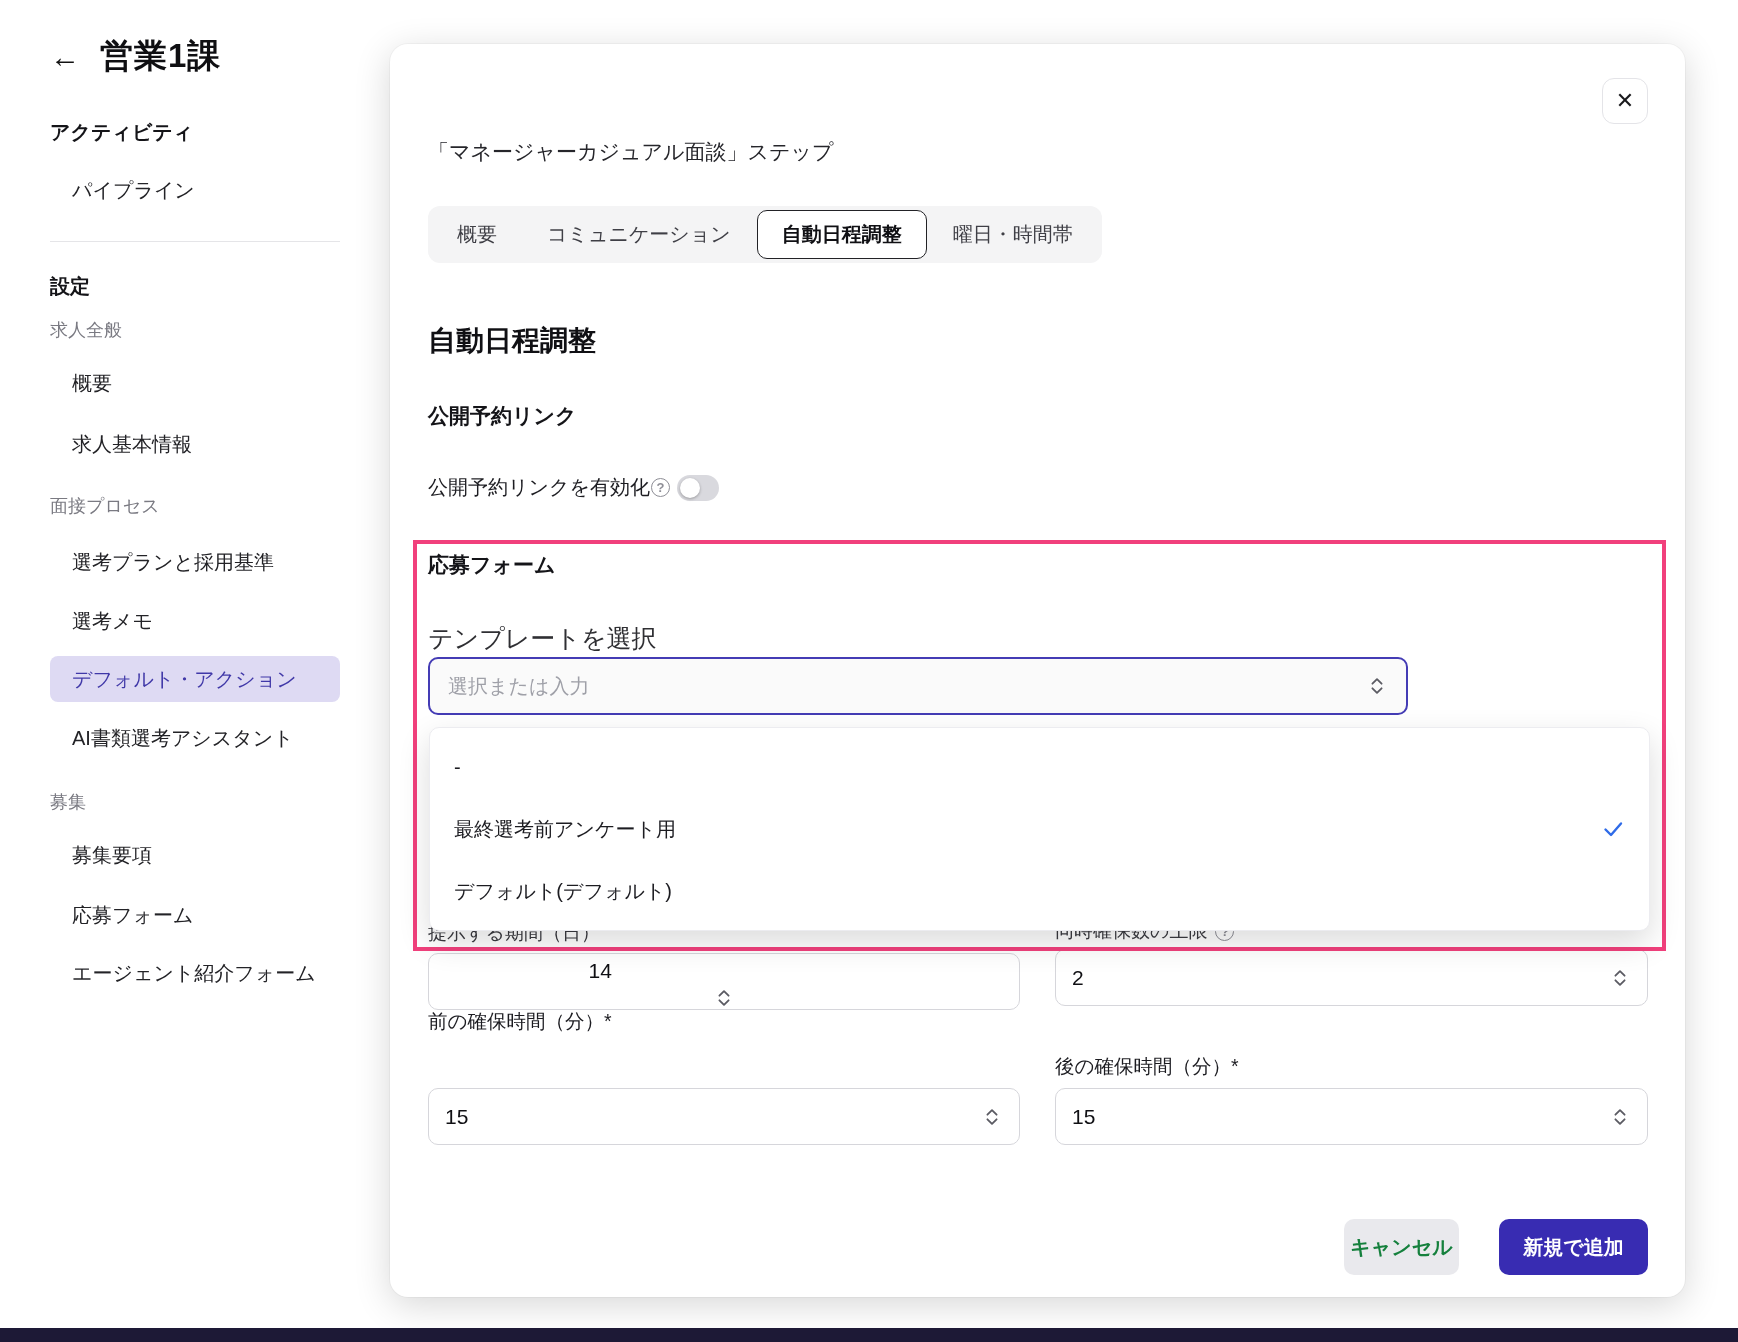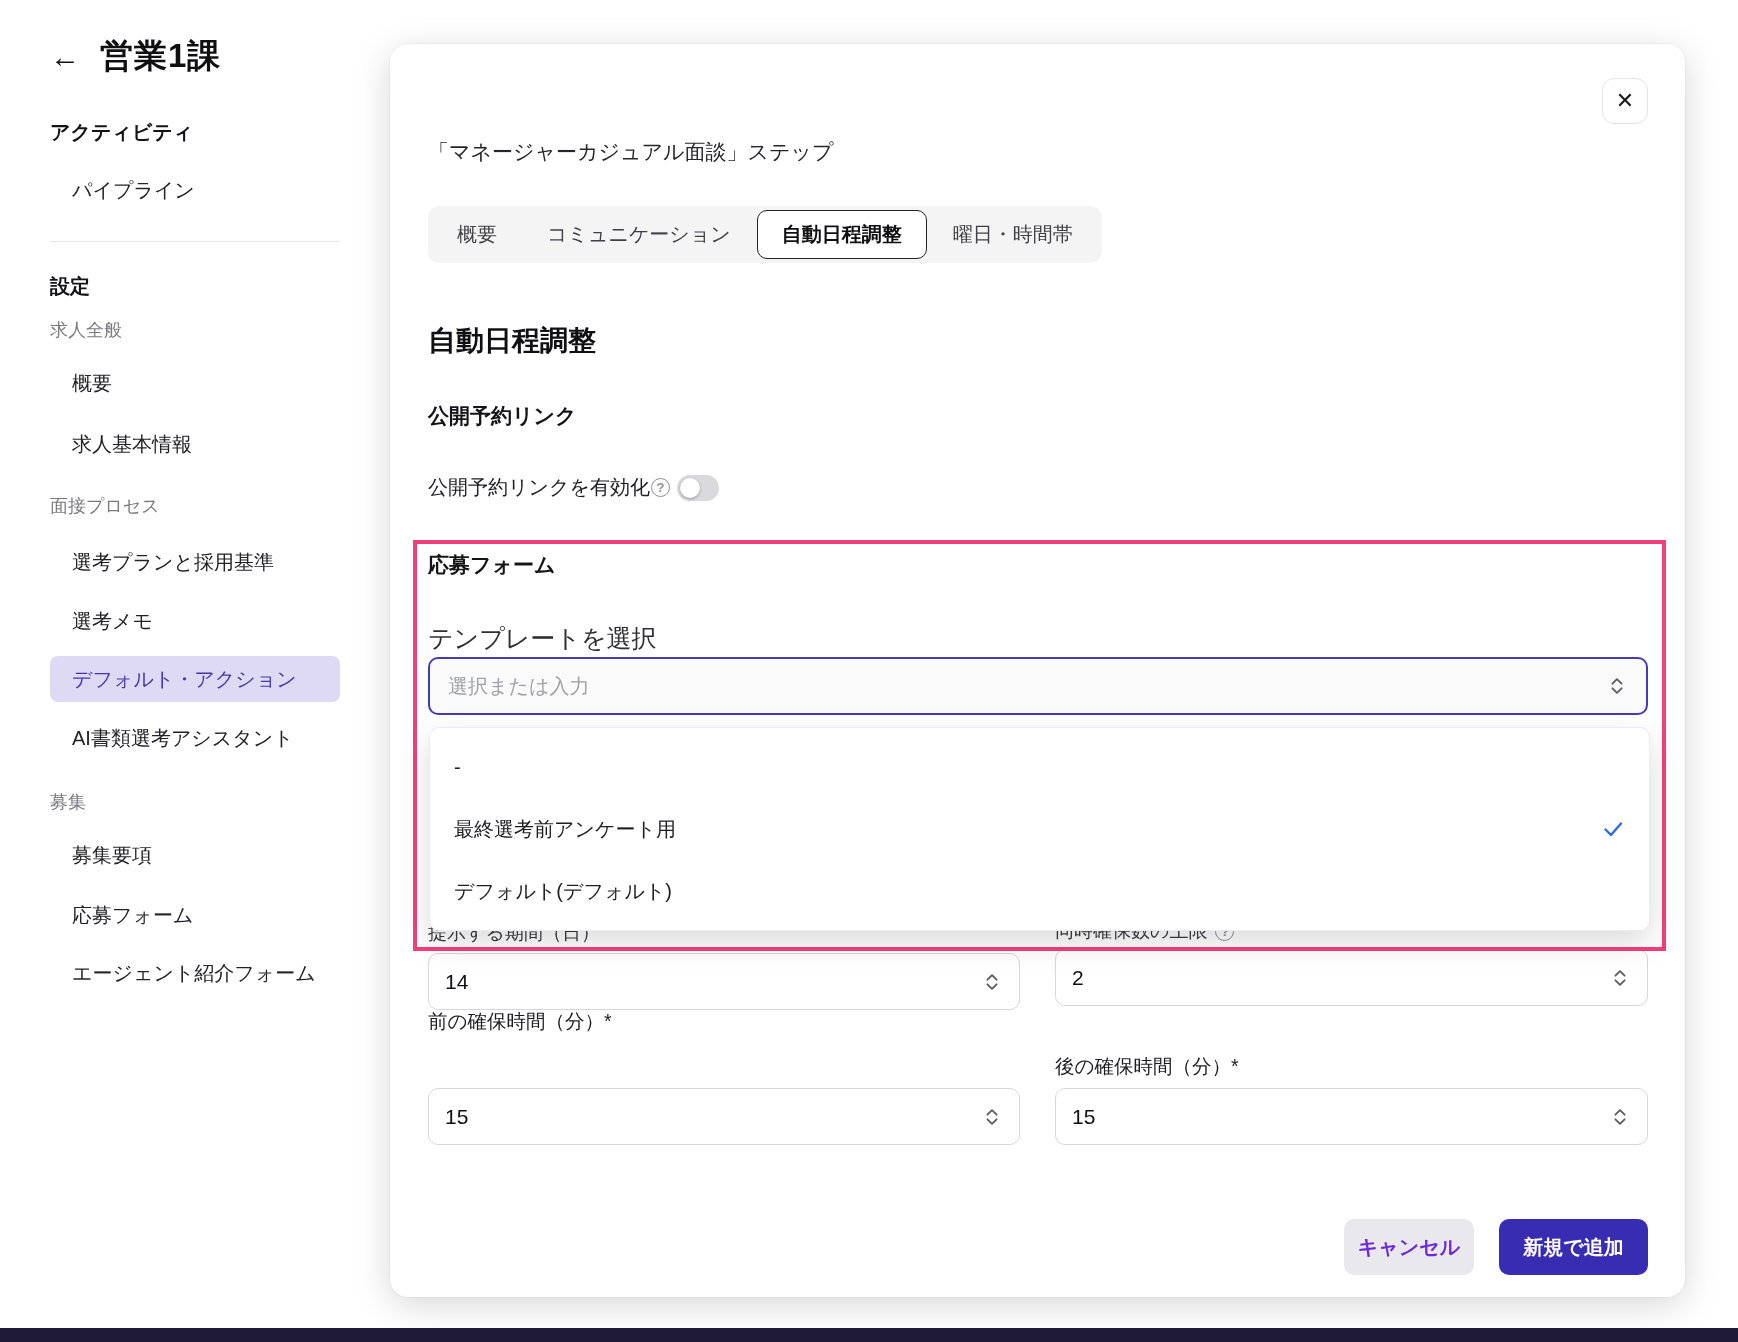--- a/index.html
+++ b/index.html
@@ -59,21 +59,21 @@
   .switch { width:42px; height:26px; background:#d9d9de; border-radius:13px; position:relative; margin-left:6px; cursor:pointer; flex:none; }
   .switch .knob { position:absolute; left:3px; top:3px; width:20px; height:20px; background:#fff; border-radius:50%; box-shadow:0 1px 3px rgba(0,0,0,.3); }
 
   
   .highlight-box { left:23px; top:496px; width:1253px; height:411px; border:4px solid #f1407c; pointer-events:none; z-index:5; }
 
   .af-heading { left:38px; top:507px; font-size:21px; font-weight:700; color:#141418; }
   .af-label { left:38px; top:578px; font-size:25px; color:#2f2f33; }
 
   .combobox {
-    left:38px; top:613px; width:1220px; height:58px; border:2px solid #443cb5;
+    left:38px; top:613px; width:980px; height:58px; border:2px solid #443cb5;
     border-radius:10px; background:#fafafa; display:flex; align-items:center;
     padding:0 18px; z-index:4; cursor:pointer;
   }
   .combobox .ph { color:#9fa0a8; font-size:20px; flex:1; }
 
   .dropdown {
     left:39px; top:683px; width:1221px; background:#fff; border:1px solid #ececf0;
     border-radius:10px; box-shadow:0 12px 32px rgba(0,0,0,.14); padding:8px 0; z-index:6;
   }
   .option { height:62px; display:flex; align-items:center; justify-content:space-between;
@@ -82,31 +82,31 @@
   .clip-label { font-size:19px; color:#3a3a40; z-index:1; display:flex; align-items:center; gap:8px; white-space:nowrap;text-align:center; }
   #clip-left { left:38px; top:876px; }
   #clip-right { left:665px; top:874px; }
 
   .num-field {
     height:57px; border:1px solid #d6d6db; border-radius:10px; background:#fff;
     display:flex; align-items:center; padding:0 16px; z-index:2;
   }
   .num-field input { border:none; outline:none; font-size:21px; flex:1; background:transparent;
                      color:#101014; font-family:inherit; }
-  #f-period { left:38px; top:909px; width:592px; }
+  #f-period { left:38px; top:909px; width:592px;flex-direction:column; }
   #f-limit  { left:665px; top:905px; width:593px; }
   #f-before { left:38px; top:1044px; width:592px; }
   #f-after  { left:665px; top:1044px; width:593px; }
   .field-label { font-size:19.5px; color:#1c1c21; }
   #l-before { left:38px; top:964px; }
   #l-after  { left:665px; top:1009px; }
 
   .btn { height:56px; border:none; border-radius:10px; font-size:20px; font-weight:700;
          cursor:pointer; font-family:inherit; display:flex; align-items:center; justify-content:center; }
-  .btn-cancel { left:954px; top:1175px; width:130px; background:#e9e9ed; color:#6d28d9; }
+  .btn-cancel { left:954px; top:1175px; width:115px; background:#e9e9ed; color:#15803d; }
   .btn-submit { left:1109px; top:1175px; width:149px; background:#382cb2; color:#fff; }
 
   .bottom-bar { position:absolute; left:0; bottom:0; width:1738px; height:14px; background:#1d1936; }
 
   svg { flex:none; }
 </style>
 </head>
 <body>
 
 <div class="app">

